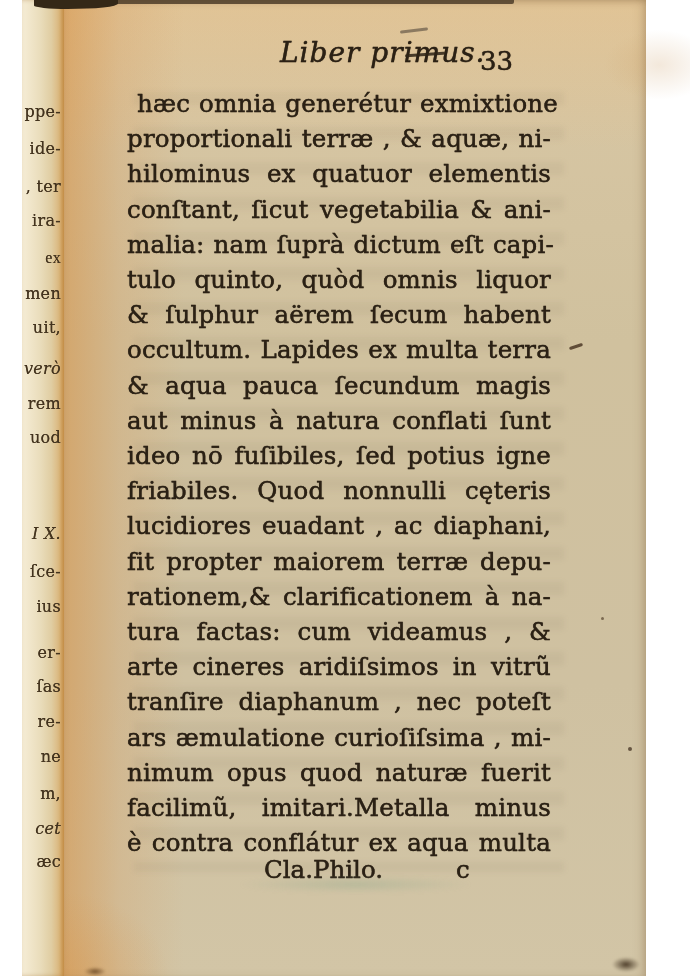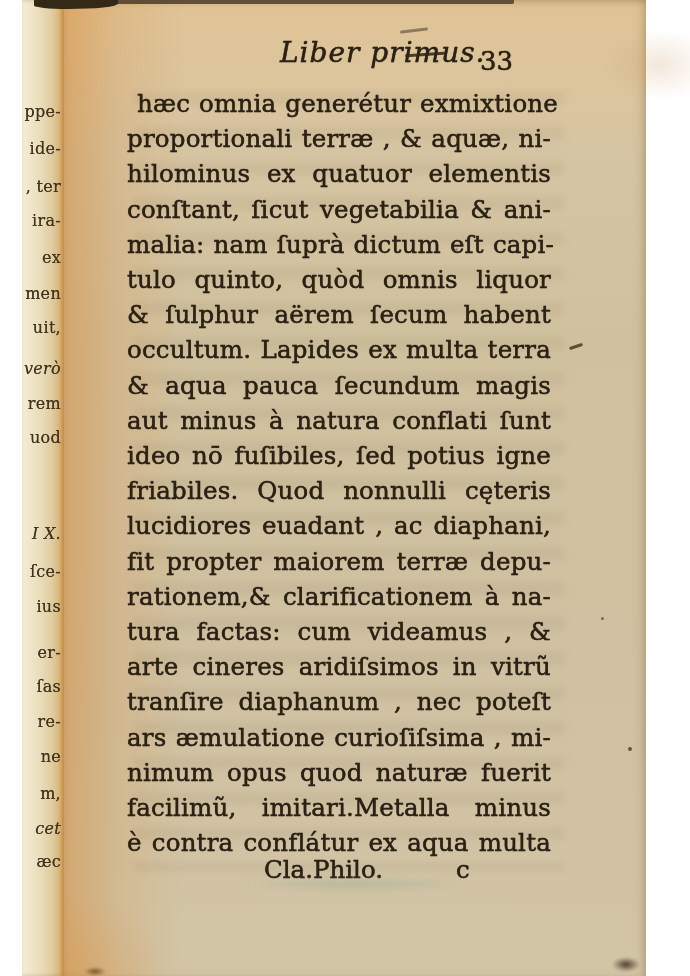--- a/index.html
+++ b/index.html
@@ -91,21 +91,21 @@
 <body>
 
 <div class="scan">
 
   <div class="facing-strip">
     <div>
         <div class="frag" style="top: 104px;">ppe-</div>
         <div class="frag" style="top: 141px; margin-left: 17px;">ide-</div>
         <div class="frag" style="top: 179px;">, ter</div>
         <div class="frag" style="top: 213px;">ira-</div>
-        <div class="frag" style="top: 250px;">ex</div>
+        <div class="frag" style="top: 250px; font-family: Liberation Serif, serif;">ex</div>
         <div class="frag" style="top: 286px;">men</div>
         <div class="frag" style="top: 320px;">uit,</div>
         <div class="frag it" style="top: 361px;">verò</div>
         <div class="frag" style="top: 396px; text-align: center;">rem</div>
         <div class="frag" style="top: 430px;">uod</div>
         <div class="frag it" style="top: 526px;">I X.</div>
         <div class="frag" style="top: 564px;">ſce-</div>
         <div class="frag" style="top: 599px;">ius</div>
         <div class="frag" style="top: 645px;">er-</div>
         <div class="frag" style="top: 679px; text-align: right;">ſas</div>

